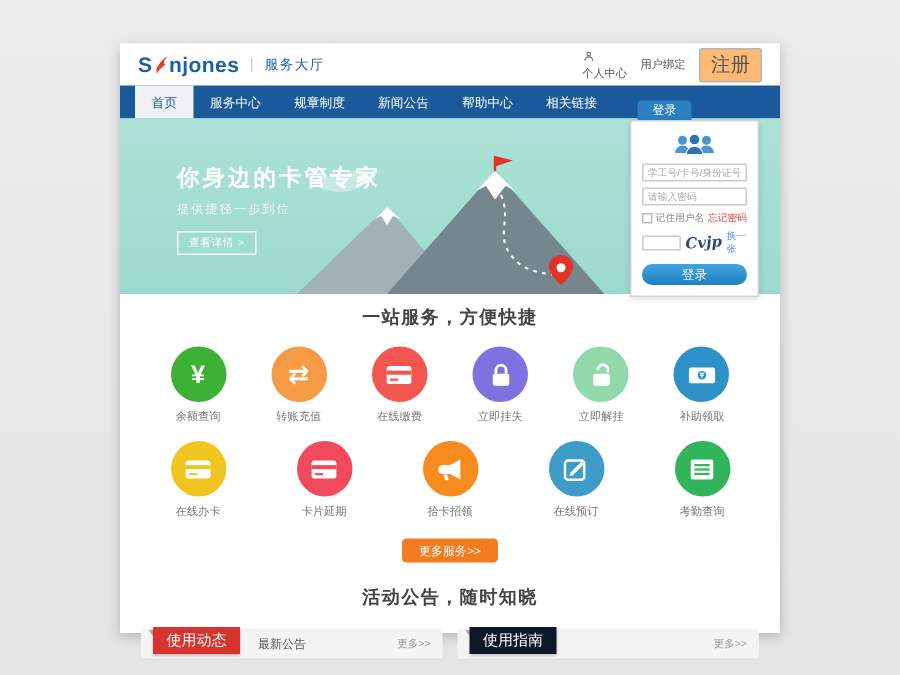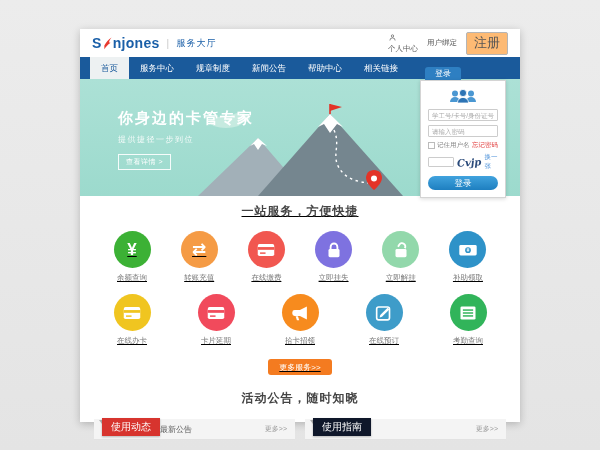--- a/index.html
+++ b/index.html
@@ -51,41 +51,41 @@
   .forgot{color:#e24141;margin-left:auto;cursor:pointer;}
   .cap-row{display:flex;align-items:center;gap:3px;margin-bottom:5px;}
   .cap-row input{width:26px;height:10px;margin:0;flex:none;}
   .cap-img{font-size:10px;font-weight:bold;font-style:italic;color:#2a4a7a;
     font-family:"DejaVu Serif","Liberation Serif",serif;transform:rotate(-4deg);cursor:pointer;}
   .cap-refresh{font-size:6.5px;color:#4a90d9;cursor:pointer;}
   .login-submit{height:14px;border-radius:7px;background:linear-gradient(180deg,#41a3de,#1e7fc0);
     color:#fff;font-size:8.5px;text-align:center;line-height:14px;cursor:pointer;}
 
   
-  .services{padding-top:7px;text-decoration:underline;}
+  .services{padding-top:7px;}
   .sec-title{text-align:center;font-size:12px;font-weight:bold;color:#444;letter-spacing:1px;}
   .svc-row{display:flex;justify-content:space-between;padding:0 24px;margin-top:11px;}
   .svc-item{width:56px;text-align:center;cursor:pointer;}
   .service-circle{width:37px;height:37px;border-radius:50%;margin:0 auto 5px;background:var(--bg,#999);
     display:flex;align-items:center;justify-content:center;color:#fff;font-size:17px;font-weight:bold;}
   .service-circle svg{width:22px;height:22px;}
   .svc-label{font-size:7.5px;color:#777;}
   .more-btn{display:block;width:64px;margin:13px auto 0;height:16px;background:#f47b20;border-radius:3px;
     color:#fff;font-size:8px;text-align:center;line-height:16px;cursor:pointer;border:none;}
 
   
   .ann{margin-top:15px;}
   .ann-panels{display:flex;gap:10px;padding:0 14px;margin-top:12px;}
   .panel{flex:1;background:#f4f4f4;border-bottom:1px solid #e2e2e2;height:20px;display:flex;align-items:center;}
   .ribbon{height:18px;min-width:46px;padding:0 6px;margin:-5px 0 0 8px;color:#fff;font-size:10px;
     display:flex;align-items:center;justify-content:center;position:relative;cursor:pointer;
     box-shadow:0 1px 2px rgba(0,0,0,.25);}
   .ribbon::after{content:"";position:absolute;left:-3px;top:2px;border-style:solid;
     border-width:0 3px 4px 0;border-color:transparent rgba(0,0,0,.28) transparent transparent;}
-  .panel-tab{font-size:8px;color:#555;cursor:pointer;}
+  .panel-tab{font-size:8px;color:#555;margin-left:12px;cursor:pointer;}
   .panel-more{margin-left:auto;margin-right:8px;font-size:7px;color:#999;cursor:pointer;}
 </style>
 </head>
 <body>
 
 <div class="stage">
   <div class="page">
 
     <div class="hdr">
       <div class="logo">

